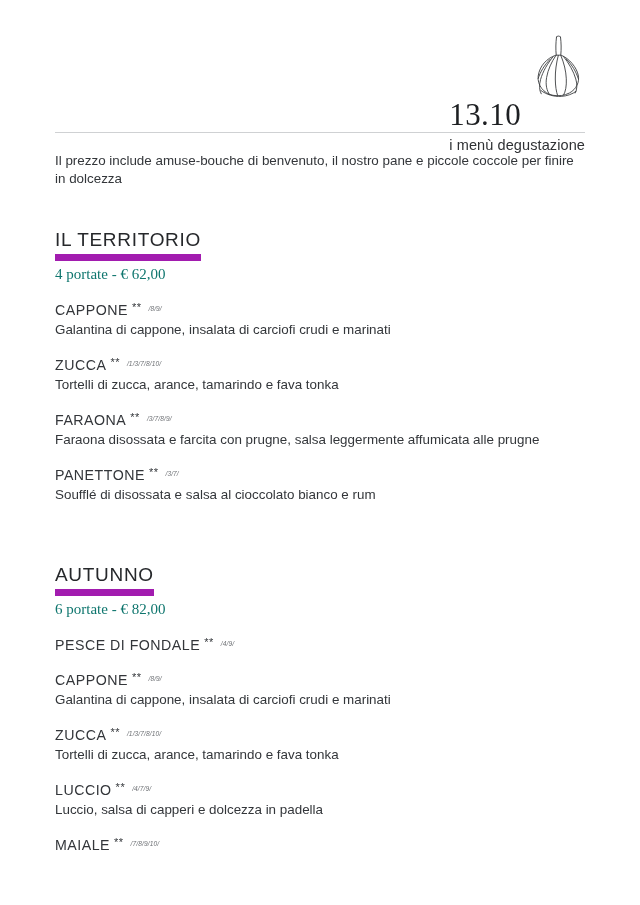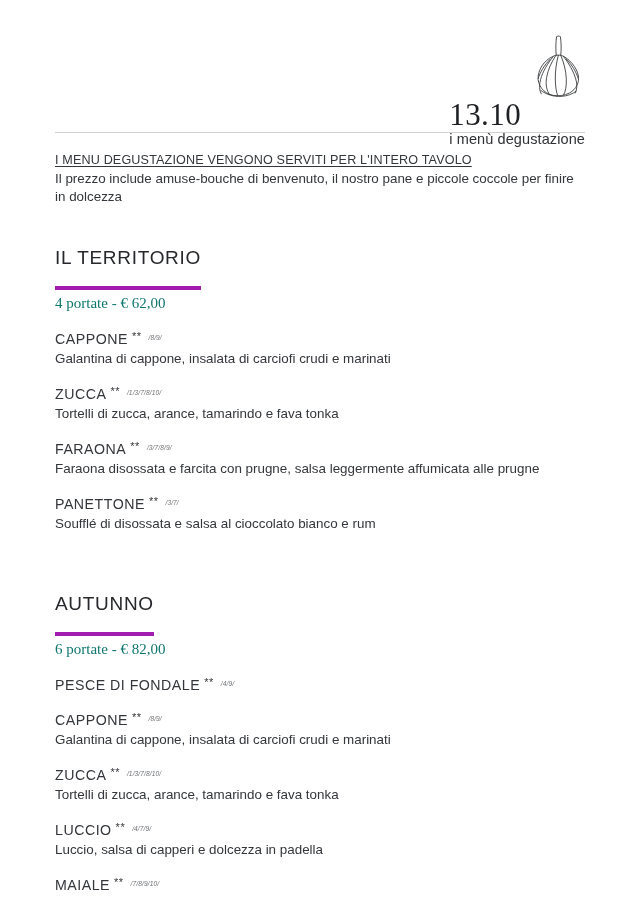--- a/index.html
+++ b/index.html
@@ -48,21 +48,21 @@
     letter-spacing: 0.4px;
     color: #1d1f22;
     font-weight: 400;
   }
   .brand-sub {
     font-family: "Liberation Sans", sans-serif;
     font-size: 14.5px;
     line-height: 17px;
     color: #2f3134;
     letter-spacing: 0.1px;
-    margin-top: 1px;
+    margin-top: 7px;
   }
 
   
   .rule {
     height: 1px;
     background: #cfd1d3;
     border: 0;
     margin: 0;
   }
   .rule-top { margin-top: 27px; }
@@ -91,22 +91,22 @@
   .menu-section { margin-top: 41px; }
   .menu-section.second { margin-top: 60px; }
 
   .section-title {
     font-family: "Liberation Sans", sans-serif;
     font-size: 19px;
     line-height: 22px;
     letter-spacing: 0.7px;
     color: #26282b;
     display: inline-block;
-    border-bottom: 4px solid #a21caf;
-    padding-bottom: 17px;
+    border-bottom: 7px solid #a21caf;
+    padding-bottom: 3px;
   }
   .section-price {
     font-family: Liberation Serif, serif;
     font-size: 15px;
     line-height: 20px;
     color: #0f766e;
     margin-top: 3px;
   }
 
   .courses { margin-top: 17px; }
@@ -179,21 +179,20 @@
     </span>
     <div class="brand">
       <div class="brand-title">13.10</div>
       <div class="brand-sub">i menù degustazione</div>
     </div>
   </div>
 
   <hr class="rule rule-top">
 
   <div class="intro">
-    <div class="intro-line1">I MENU DEGUSTAZIONE VENGONO SERVITI PER L'INTERO TAVOLO </div>
     <div class="intro-line2">Il prezzo include amuse-bouche di benvenuto, il nostro pane e piccole coccole per finire in dolcezza</div>
   </div>
 
   <div class="menu-section">
     <div class="section-title">IL TERRITORIO</div>
     <div class="section-price">4 portate - € 62,00</div>
     <div class="courses">
 
       <div class="course">
         <div class="course-head">

